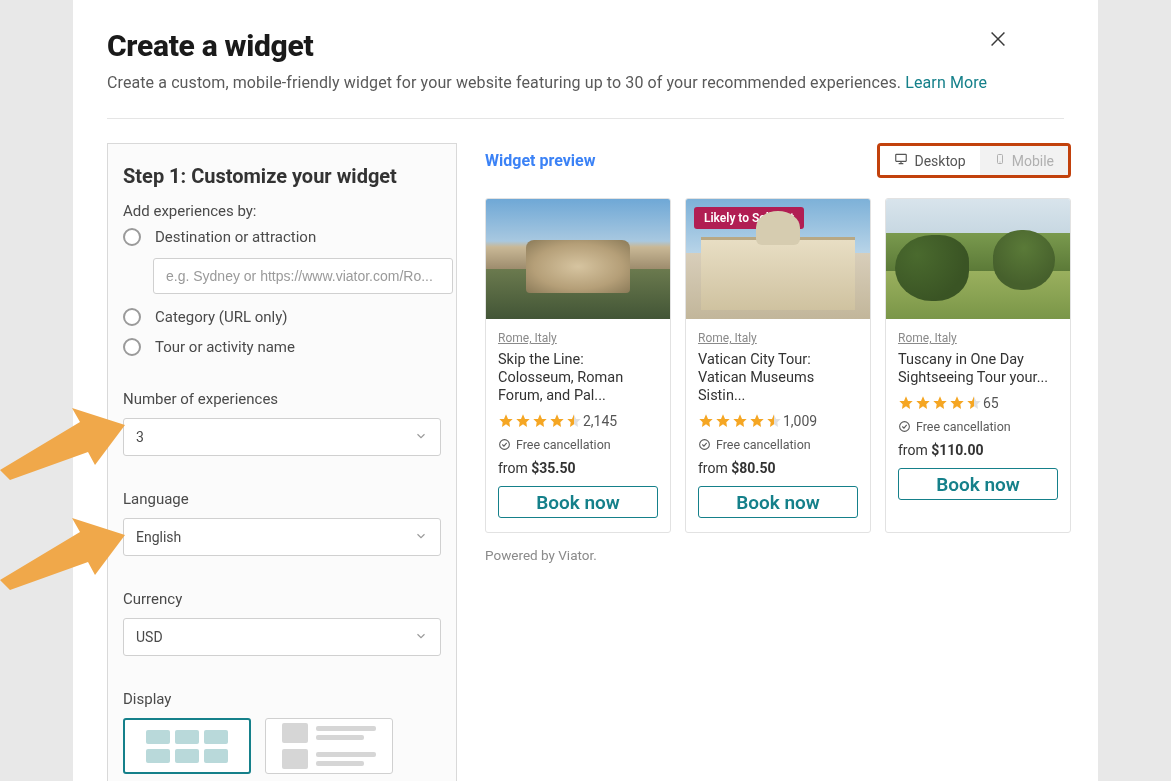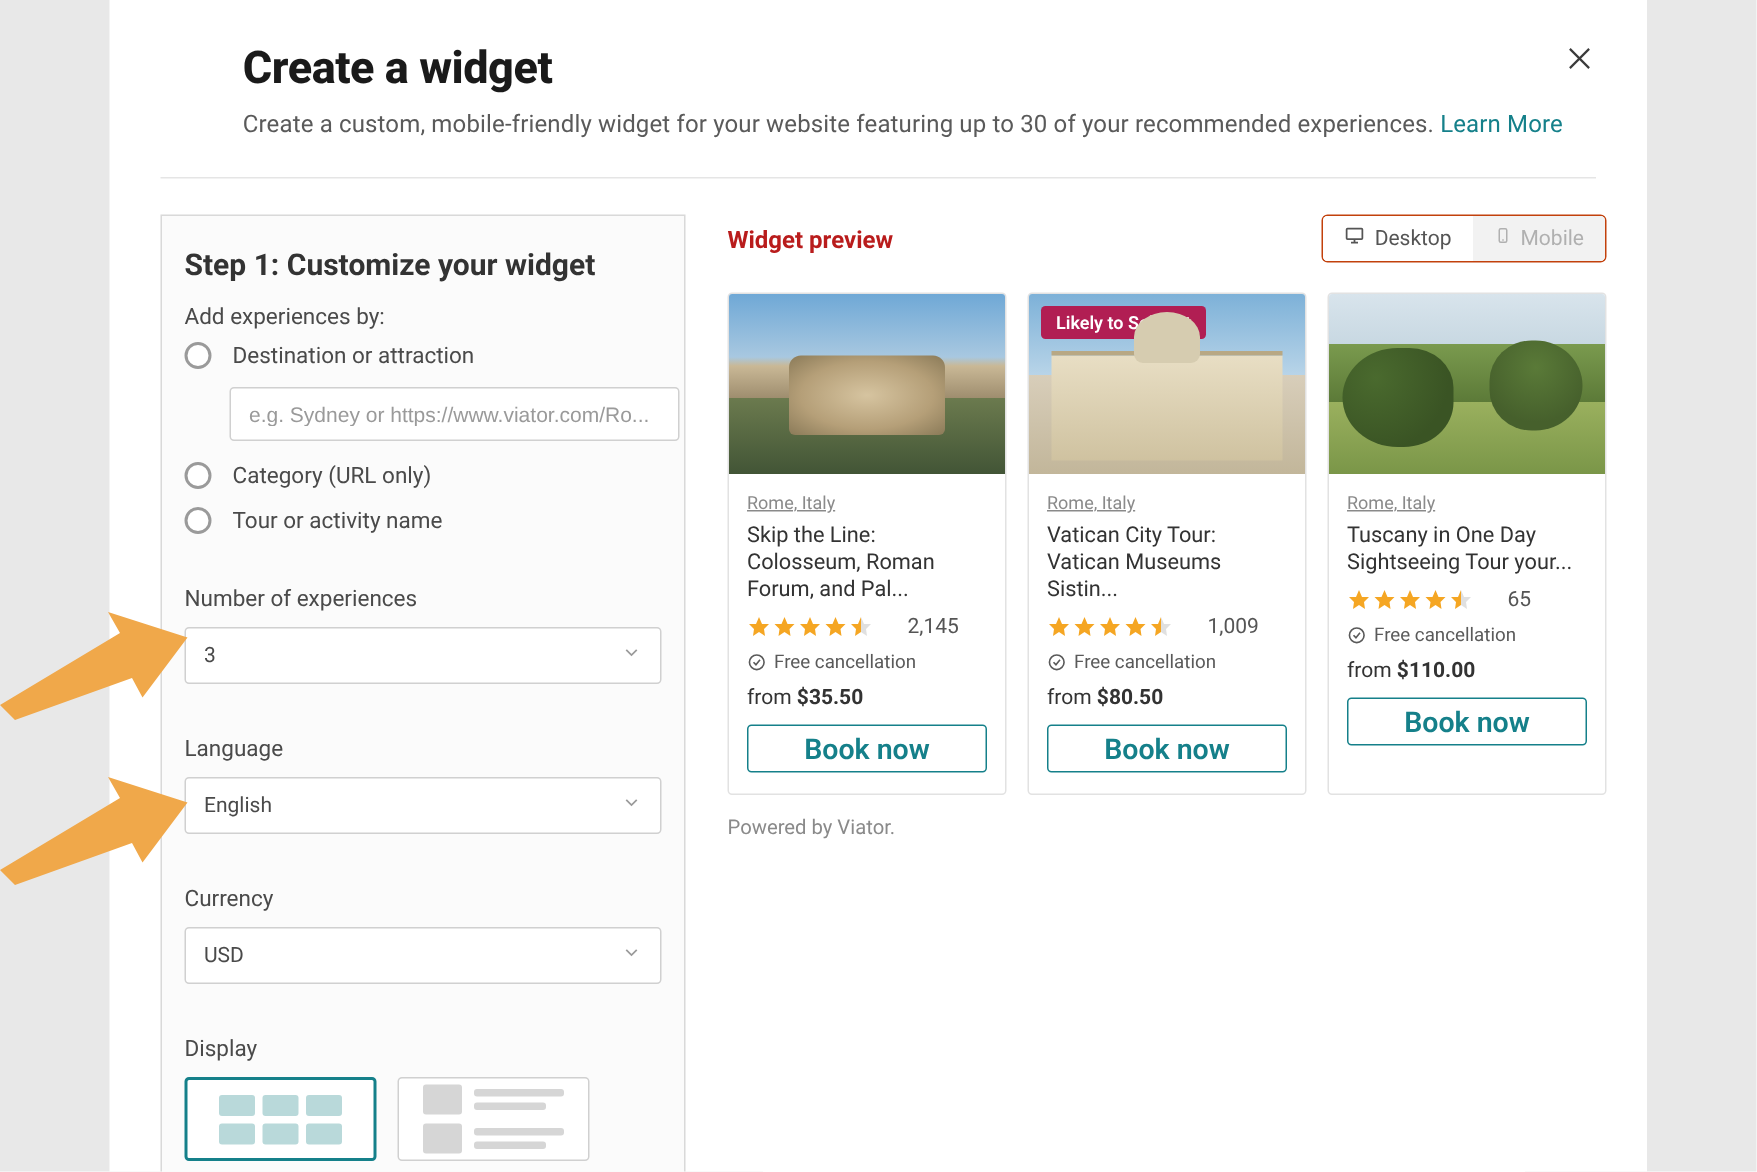--- a/index.html
+++ b/index.html
@@ -14,21 +14,21 @@
   }
   .page-container {
     background: #fff;
     margin: 0 73px;
     min-height: 781px;
     padding: 28px 34px 0 34px;
     position: relative;
   }
   .header-row {
     display: flex;
-    justify-content: flex-end;
+    justify-content: flex-start;
     align-items: flex-start;
   }
   .title {
     font-size: 30px;
     font-weight: 800;
     color: #1a1a1a;
     letter-spacing: -0.3px;
   }
   .subtitle {
     font-size: 16px;
@@ -171,25 +171,25 @@
   .preview-pane { flex: 1; }
   .preview-header {
     display: flex;
     justify-content: space-between;
     align-items: center;
     margin-bottom: 20px;
   }
   .preview-title {
     font-size: 16px;
     font-weight: 700;
-    color: #b91c1c;
+    color: #3b82f6;
   }
   .device-toggle {
     display: flex;
-    border: 1px solid #c2410c;
+    border: 3px solid #c2410c;
     border-radius: 4px;
     overflow: hidden;
   }
   .device-btn {
     display: flex;
     align-items: center;
     gap: 6px;
     padding: 6px 14px;
     font-size: 14px;
     color: #555;
@@ -244,21 +244,21 @@
   .card-title {
     font-size: 14.5px;
     color: #333;
     line-height: 1.25;
     margin-bottom: 8px;
     min-height: 36px;
   }
   .rating-row {
     display: flex;
     align-items: center;
-    gap: 23px;
+    gap: 1px;
     margin-bottom: 8px;
   }
   .stars { display: flex; gap: 1px; }
   .star { color: #f5a623; }
   .rating-count { font-size: 14px; color: #555; }
   .cancel-row {
     display: flex;
     align-items: center;
     gap: 5px;
     font-size: 12.5px;

